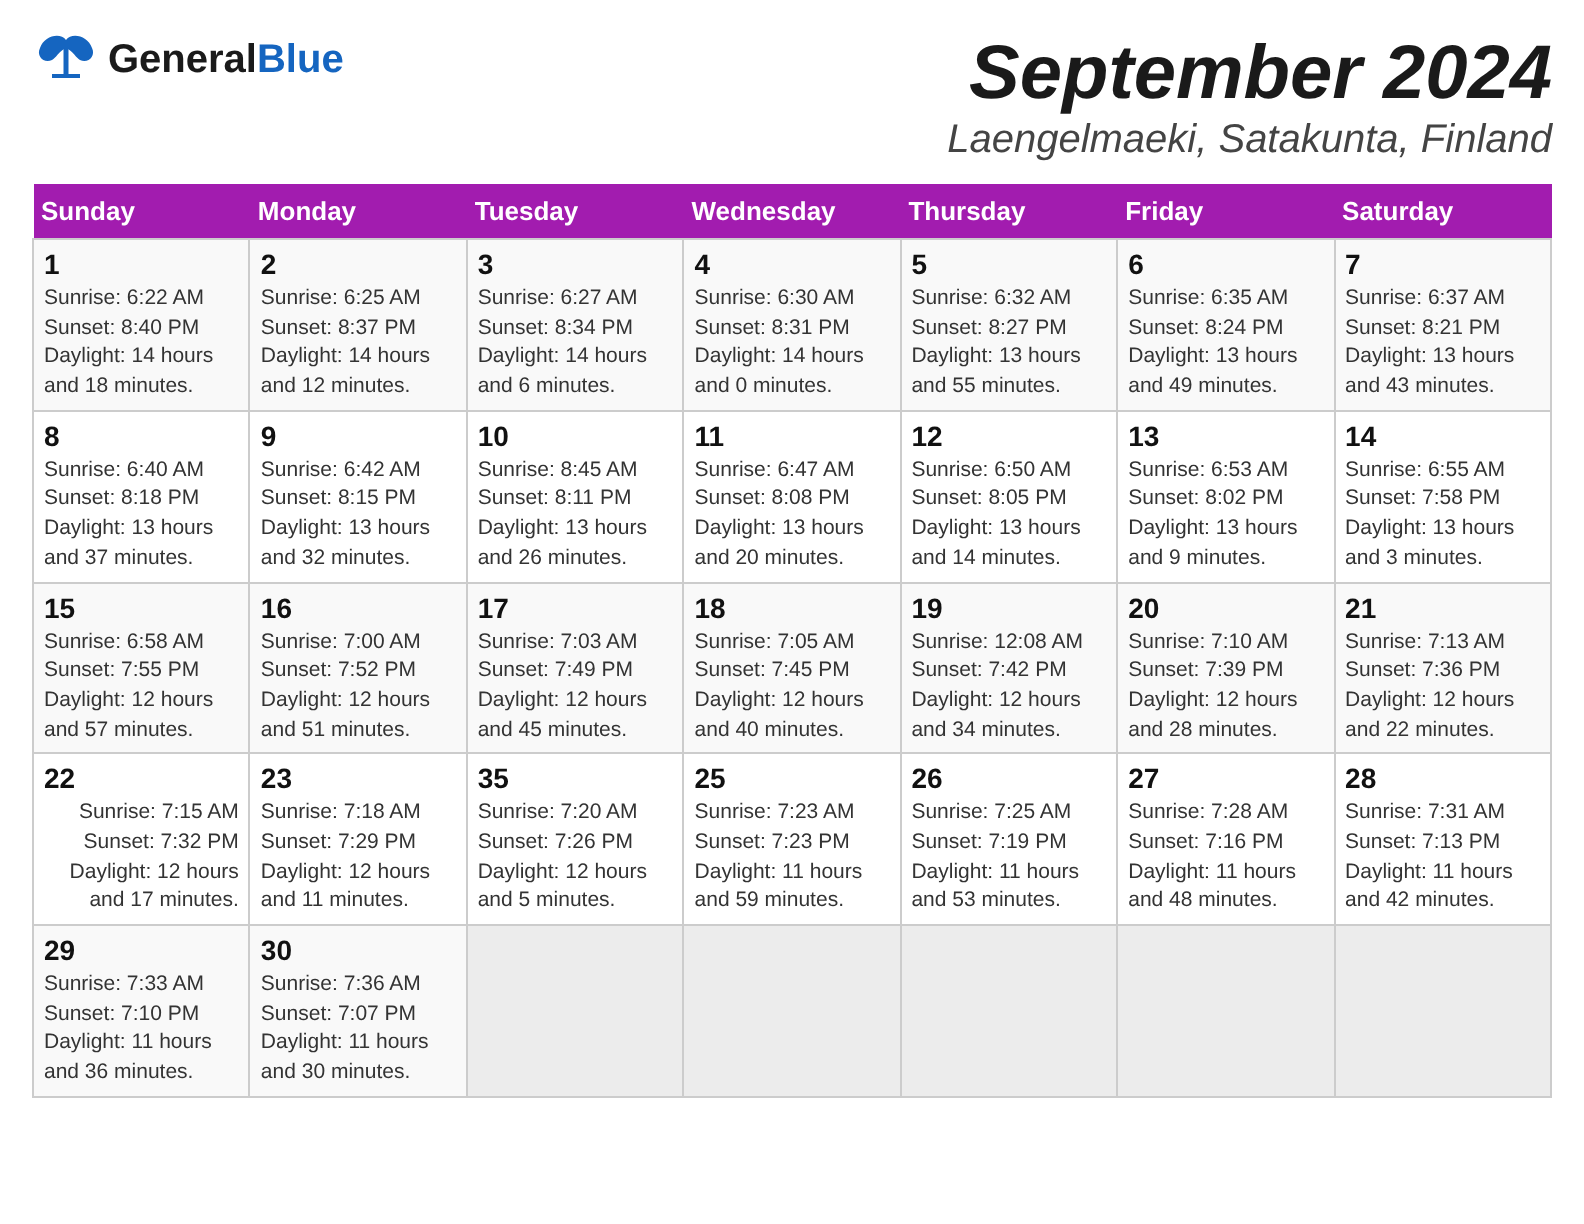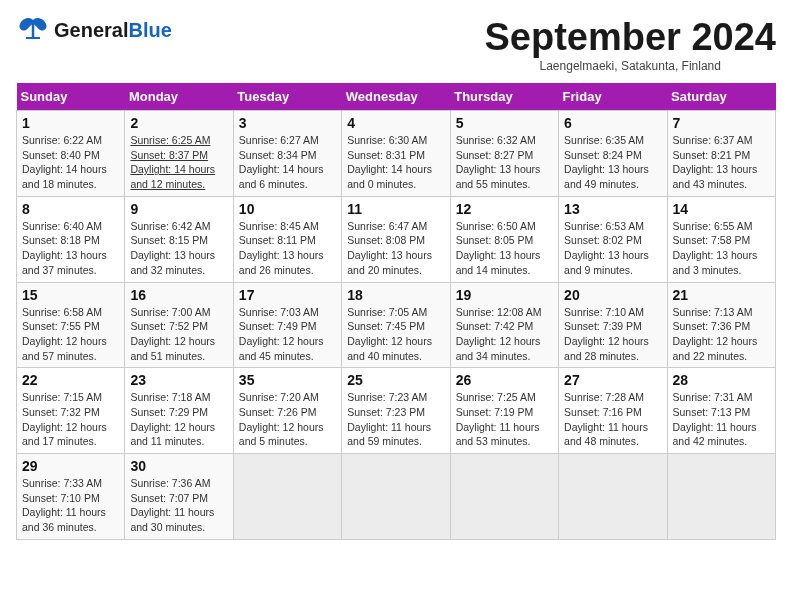--- a/index.html
+++ b/index.html
@@ -21,29 +21,30 @@
       display: flex;
       flex-direction: column;
       align-items: flex-start;
     }
     .logo-row {
       display: flex;
       align-items: center;
       gap: 4px;
     }
     .title-area {
-      text-align: center;
+      text-align: right;
+      font-style: italic;
     }
     .calendar-title {
       font-size: 38px;
       font-weight: bold;
       color: #1a1a1a;
     }
     .calendar-subtitle {
-      font-size: 12px;
+      font-size: 20px;
       color: #444;
     }
     table {
       width: 100%;
       border-collapse: collapse;
       font-size: 11px;
     }
     thead tr th {
       background: #a21caf;
       color: #fff;
@@ -119,21 +120,21 @@
   <tr>
         <td>
           <span class="day-number">1</span>
           <div class="day-info" style="white-space: pre-line;">Sunrise: 6:22 AM
 Sunset: 8:40 PM
 Daylight: 14 hours
 and 18 minutes.</div>
         </td>
         <td>
           <span class="day-number">2</span>
-          <div class="day-info" style="white-space: pre-line; text-decoration: underline;">Sunrise: 6:25 AM
+          <div class="day-info" style="white-space: pre-line;">Sunrise: 6:25 AM
 Sunset: 8:37 PM
 Daylight: 14 hours
 and 12 minutes.</div>
         </td>
         <td>
           <span class="day-number">3</span>
           <div class="day-info" style="white-space: pre-line;">Sunrise: 6:27 AM
 Sunset: 8:34 PM
 Daylight: 14 hours
 and 6 minutes.</div>
@@ -265,21 +266,21 @@
           <span class="day-number">21</span>
           <div class="day-info" style="white-space: pre-line;">Sunrise: 7:13 AM
 Sunset: 7:36 PM
 Daylight: 12 hours
 and 22 minutes.</div>
         </td>
       </tr>
       <tr>
         <td>
           <span class="day-number">22</span>
-          <div class="day-info" style="white-space: pre-line;">Sunrise: 7:15 AM
+          <div class="day-info" style="white-space: pre-line; text-align: right;">Sunrise: 7:15 AM
 Sunset: 7:32 PM
 Daylight: 12 hours
 and 17 minutes.</div>
         </td>
         <td>
           <span class="day-number">23</span>
           <div class="day-info" style="white-space: pre-line;">Sunrise: 7:18 AM
 Sunset: 7:29 PM
 Daylight: 12 hours
 and 11 minutes.</div>

